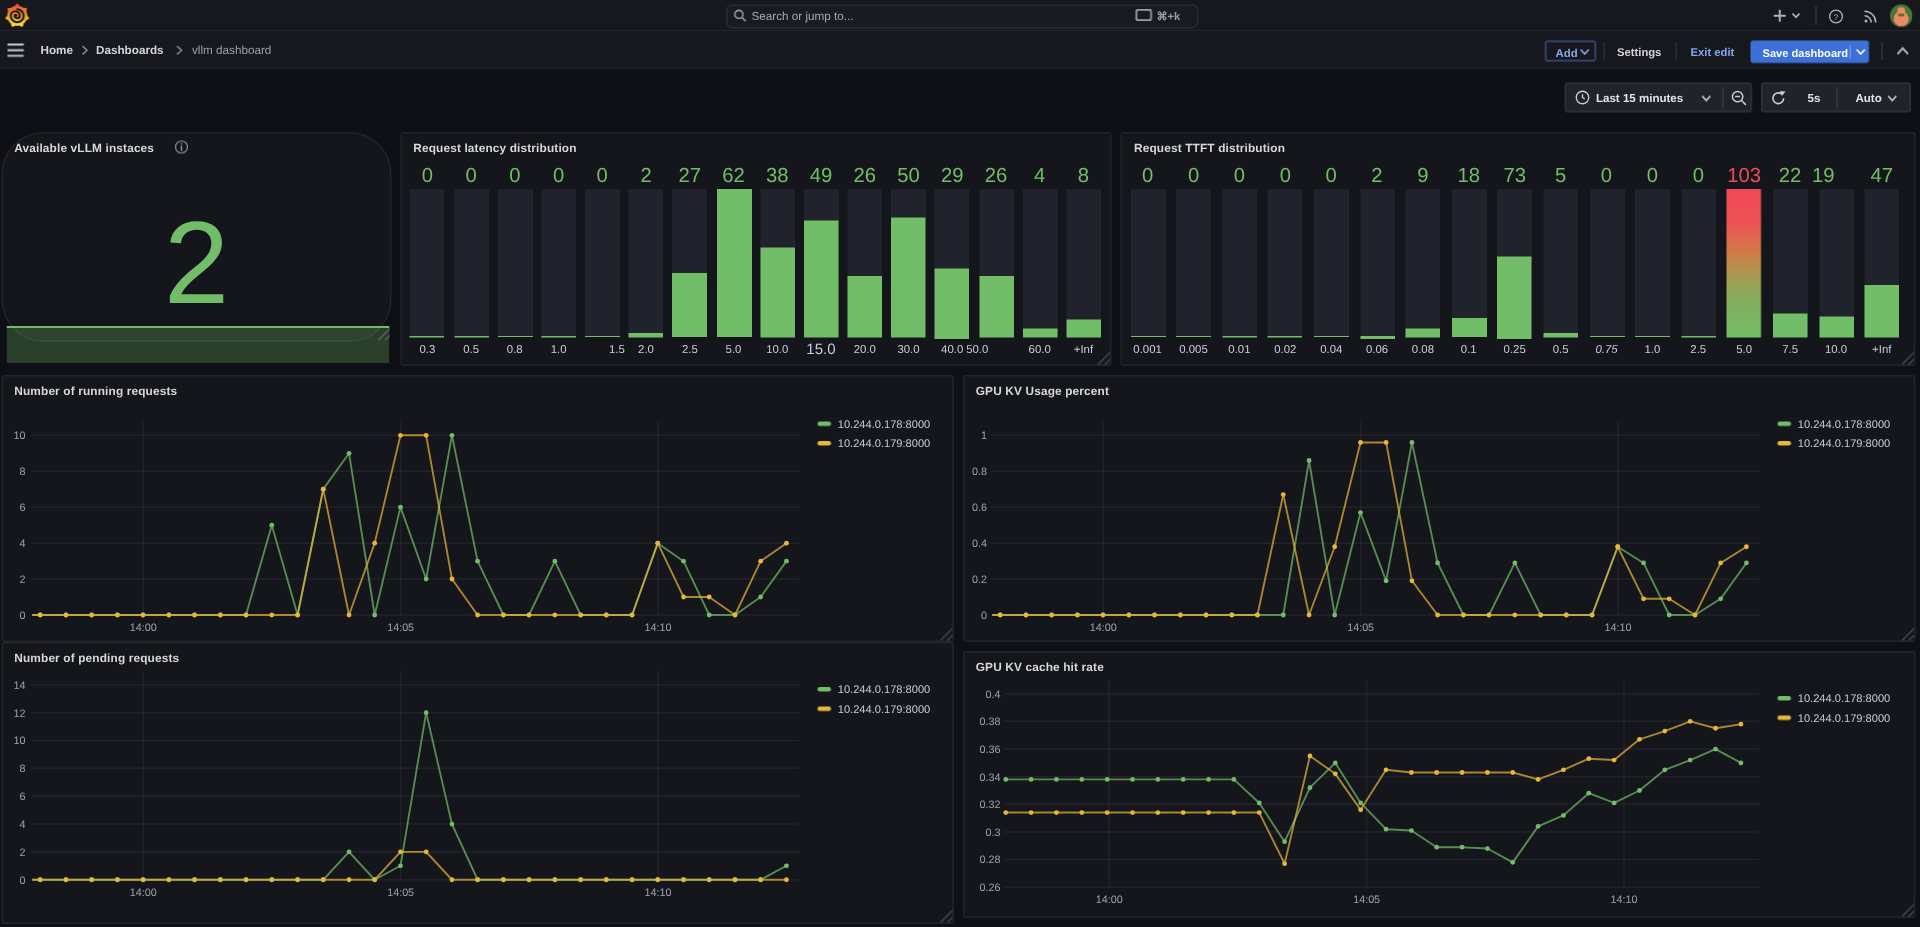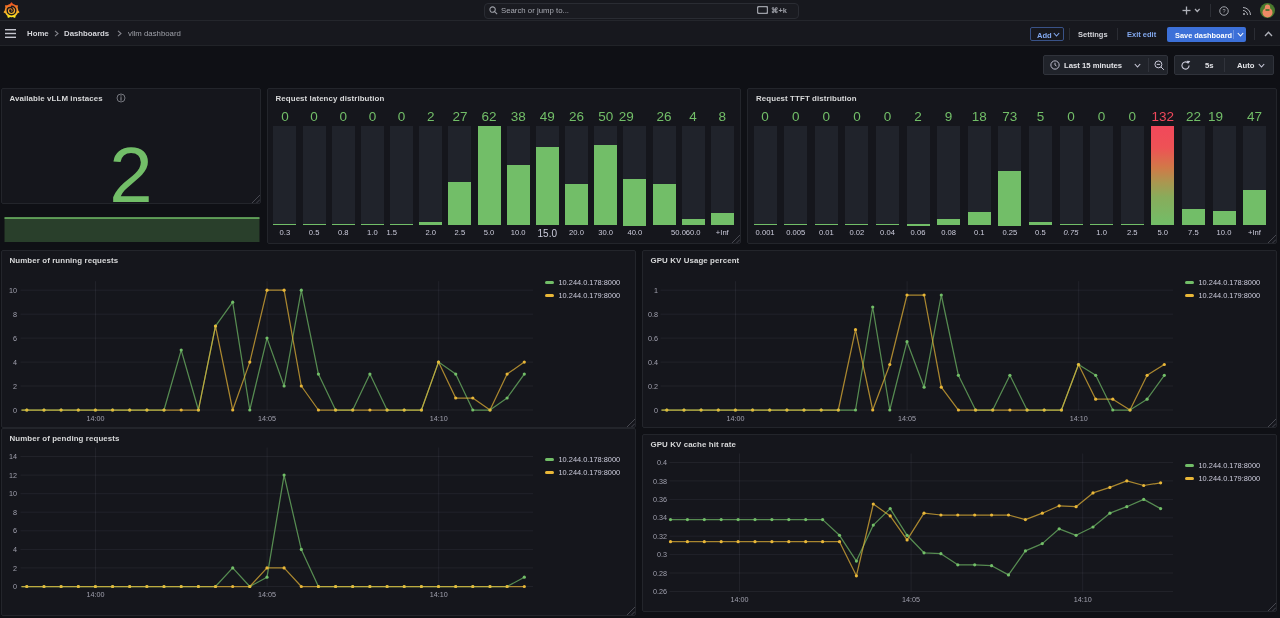--- a/index.html
+++ b/index.html
@@ -113,21 +113,21 @@
 <svg class="abs" style="left:1180px;top:60px" width="11" height="11" viewBox="0 0 20 20">
 <path d="M16.5 10 a6.5 6.5 0 1 1 -2.3 -4.95" fill="none" stroke="#ccccdc" stroke-width="2"></path>
 <polygon points="12.2,1.2 18.8,1.8 14.4,7.3" fill="#ccccdc"></polygon>
     </svg>
 <div class="abs" style="left:1205px;top:61px;font-size:7.7px;font-weight:700;color:#e3e4e8;">5s</div>
 <div class="abs" style="left:1223.5px;top:58px;width:1px;height:14px;background:#31343c;"></div>
 <div class="abs" style="left:1237px;top:61px;font-size:7.7px;font-weight:700;color:#e3e4e8;">Auto</div>
 <svg class="abs" style="left:1258px;top:63px" width="7" height="5" viewBox="0 0 7 5">
       <polyline points="0.8,1 3.5,4 6.2,1" fill="none" stroke="#ccccdc" stroke-width="1.1"></polyline>
     </svg>
-    <div class="panel" style="left:0.5px;top:88px;width:260.5px;height:116px;">
+    <div class="panel" style="left:0.5px;top:88px;width:260.5px;height:140px;border-radius:28px;">
       <div class="ptitle">Available vLLM instaces</div>
 <svg style="position:absolute;left:0;top:0" width="259" height="154" viewBox="0 0 259 154">
 <path d="M2.5 129 L257.5 129 L257.5 153 L2.5 153 Z" fill="rgba(115,191,105,0.28)"></path>
 <path d="M2.5 129 L257.5 129" stroke="#73bf69" stroke-width="1.4" fill="none"></path>
 <text x="129" y="113" text-anchor="middle" font-size="78" font-weight="500" fill="#73bf69" font-family="Liberation Sans">2</text>
 </svg>
 <svg style="position:absolute;left:114px;top:4px" width="10" height="10" viewBox="0 0 20 20">
         <circle cx="10" cy="10" r="8" fill="none" stroke="#8e9097" stroke-width="1.6"></circle>
         <circle cx="10" cy="5.8" r="1.3" fill="#8e9097"></circle>
         <rect x="9" y="8.3" width="2" height="7" fill="#8e9097"></rect>
@@ -151,21 +151,21 @@
       <div class="abs" style="left:64.2px;top:134.9px;width:23.0px;height:1.6px;background:#73bf69;"></div>
       <div class="abs" style="left:59.7px;top:20.1px;width:32px;text-align:center;font-size:13.5px;color:#73bf69;">0</div>
       <div class="abs" style="left:60.7px;top:139.0px;width:30px;text-align:center;font-size:7.6px;color:#ccccdc;">0.8</div>
       <div class="abs" style="left:93.4px;top:37.1px;width:23.0px;height:99.4px;background:#21242c;"></div>
       <div class="abs" style="left:93.4px;top:134.9px;width:23.0px;height:1.6px;background:#73bf69;"></div>
       <div class="abs" style="left:88.9px;top:20.1px;width:32px;text-align:center;font-size:13.5px;color:#73bf69;">0</div>
       <div class="abs" style="left:89.9px;top:139.0px;width:30px;text-align:center;font-size:7.6px;color:#ccccdc;">1.0</div>
       <div class="abs" style="left:122.5px;top:37.1px;width:23.0px;height:99.4px;background:#21242c;"></div>
       <div class="abs" style="left:122.5px;top:134.9px;width:23.0px;height:1.6px;background:#73bf69;"></div>
       <div class="abs" style="left:118.0px;top:20.1px;width:32px;text-align:center;font-size:13.5px;color:#73bf69;">0</div>
-      <div class="abs" style="left:119.0px;top:139.0px;width:30px;text-align:left;font-size:7.6px;color:#ccccdc;">1.5</div>
+      <div class="abs" style="left:119.0px;top:139.0px;width:30px;text-align:right;font-size:7.6px;color:#ccccdc;">1.5</div>
       <div class="abs" style="left:151.7px;top:37.1px;width:23.0px;height:99.4px;background:#21242c;"></div>
       <div class="abs" style="left:151.7px;top:133.3px;width:23.0px;height:3.2px;background:#73bf69;"></div>
       <div class="abs" style="left:147.2px;top:20.1px;width:32px;text-align:center;font-size:13.5px;color:#73bf69;">2</div>
       <div class="abs" style="left:148.2px;top:139.0px;width:30px;text-align:center;font-size:7.6px;color:#ccccdc;">2.0</div>
       <div class="abs" style="left:180.9px;top:37.1px;width:23.0px;height:99.4px;background:#21242c;"></div>
       <div class="abs" style="left:180.9px;top:93.2px;width:23.0px;height:43.3px;background:#73bf69;"></div>
       <div class="abs" style="left:176.4px;top:20.1px;width:32px;text-align:center;font-size:13.5px;color:#73bf69;">27</div>
       <div class="abs" style="left:177.4px;top:139.0px;width:30px;text-align:center;font-size:7.6px;color:#ccccdc;">2.5</div>
       <div class="abs" style="left:210.0px;top:37.1px;width:23.0px;height:99.4px;background:#21242c;"></div>
       <div class="abs" style="left:210.0px;top:37.1px;width:23.0px;height:99.4px;background:#73bf69;"></div>
@@ -182,26 +182,26 @@
       <div class="abs" style="left:297.5px;top:37.1px;width:23.0px;height:99.4px;background:#21242c;"></div>
       <div class="abs" style="left:297.5px;top:94.8px;width:23.0px;height:41.7px;background:#73bf69;"></div>
       <div class="abs" style="left:293.0px;top:20.1px;width:32px;text-align:center;font-size:13.5px;color:#73bf69;">26</div>
       <div class="abs" style="left:294.0px;top:139.0px;width:30px;text-align:center;font-size:7.6px;color:#ccccdc;">20.0</div>
       <div class="abs" style="left:326.7px;top:37.1px;width:23.0px;height:99.4px;background:#21242c;"></div>
       <div class="abs" style="left:326.7px;top:56.3px;width:23.0px;height:80.2px;background:#73bf69;"></div>
       <div class="abs" style="left:322.2px;top:20.1px;width:32px;text-align:center;font-size:13.5px;color:#73bf69;">50</div>
       <div class="abs" style="left:323.2px;top:139.0px;width:30px;text-align:center;font-size:7.6px;color:#ccccdc;">30.0</div>
       <div class="abs" style="left:355.8px;top:37.1px;width:23.0px;height:99.4px;background:#21242c;"></div>
       <div class="abs" style="left:355.8px;top:90.0px;width:23.0px;height:46.5px;background:#73bf69;"></div>
-      <div class="abs" style="left:351.3px;top:20.1px;width:32px;font-size:13.5px;color:#73bf69;">29</div>
+      <div class="abs" style="left:351.3px;top:20.1px;width:32px;text-align:center;font-size:13.5px;color:#73bf69;">29</div>
       <div class="abs" style="left:352.3px;top:139.0px;width:30px;text-align:center;font-size:7.6px;color:#ccccdc;">40.0</div>
       <div class="abs" style="left:385.0px;top:37.1px;width:23.0px;height:99.4px;background:#21242c;"></div>
       <div class="abs" style="left:385.0px;top:94.8px;width:23.0px;height:41.7px;background:#73bf69;"></div>
       <div class="abs" style="left:380.5px;top:20.1px;width:32px;text-align:center;font-size:13.5px;color:#73bf69;">26</div>
-      <div class="abs" style="left:396px;top:139.0px;width:30px;text-align:center;font-size:7.6px;color:#ccccdc;">50.0</div>
+      <div class="abs" style="left:369px;top:139.0px;width:30px;text-align:center;font-size:7.6px;color:#ccccdc;">50.0</div>
       <div class="abs" style="left:414.1px;top:37.1px;width:23.0px;height:99.4px;background:#21242c;"></div>
       <div class="abs" style="left:414.1px;top:130.1px;width:23.0px;height:6.4px;background:#73bf69;"></div>
       <div class="abs" style="left:409.6px;top:20.1px;width:32px;text-align:center;font-size:13.5px;color:#73bf69;">4</div>
       <div class="abs" style="left:410.6px;top:139.0px;width:30px;text-align:center;font-size:7.6px;color:#ccccdc;">60.0</div>
       <div class="abs" style="left:443.3px;top:37.1px;width:23.0px;height:99.4px;background:#21242c;"></div>
       <div class="abs" style="left:443.3px;top:123.7px;width:23.0px;height:12.8px;background:#73bf69;"></div>
       <div class="abs" style="left:438.8px;top:20.1px;width:32px;text-align:center;font-size:13.5px;color:#73bf69;">8</div>
       <div class="abs" style="left:439.8px;top:139.0px;width:30px;text-align:center;font-size:7.6px;color:#ccccdc;">+Inf</div>
       <svg style="position:absolute;right:0;bottom:0" width="10" height="10" viewBox="0 0 10 10">
         <line x1="2" y1="10" x2="10" y2="2" stroke="rgba(204,204,220,0.28)" stroke-width="1"></line>
@@ -257,21 +257,21 @@
       <div class="abs" style="left:342.1px;top:37.1px;width:23.0px;height:99.4px;background:#21242c;"></div>
       <div class="abs" style="left:342.1px;top:134.9px;width:23.0px;height:1.6px;background:#73bf69;"></div>
       <div class="abs" style="left:337.6px;top:20.1px;width:32px;text-align:center;font-size:13.5px;color:#73bf69;">0</div>
       <div class="abs" style="left:338.6px;top:139.0px;width:30px;text-align:center;font-size:7.6px;color:#ccccdc;">1.0</div>
       <div class="abs" style="left:372.7px;top:37.1px;width:23.0px;height:99.4px;background:#21242c;"></div>
       <div class="abs" style="left:372.7px;top:134.9px;width:23.0px;height:1.6px;background:#73bf69;"></div>
       <div class="abs" style="left:368.2px;top:20.1px;width:32px;text-align:center;font-size:13.5px;color:#73bf69;">0</div>
       <div class="abs" style="left:369.2px;top:139.0px;width:30px;text-align:center;font-size:7.6px;color:#ccccdc;">2.5</div>
       <div class="abs" style="left:403.3px;top:37.1px;width:23.0px;height:99.4px;background:#21242c;"></div>
       <div class="abs" style="left:403.3px;top:37.1px;width:23.0px;height:99.4px;background:linear-gradient(to bottom,#f2495c 0%,#ef5356 22%,#d27a49 42%,#ab9851 57%,#89ad5c 72%,#73bf69 100%);"></div>
-      <div class="abs" style="left:398.8px;top:20.1px;width:32px;text-align:center;font-size:13.5px;color:#f2495c;">132</div>
+      <div class="abs" style="left:398.8px;top:20.1px;width:32px;text-align:center;font-size:13.5px;color:#f2495c;">103</div>
       <div class="abs" style="left:399.8px;top:139.0px;width:30px;text-align:center;font-size:7.6px;color:#ccccdc;">5.0</div>
       <div class="abs" style="left:433.9px;top:37.1px;width:23.0px;height:99.4px;background:#21242c;"></div>
       <div class="abs" style="left:433.9px;top:119.9px;width:23.0px;height:16.6px;background:#73bf69;"></div>
       <div class="abs" style="left:429.4px;top:20.1px;width:32px;text-align:center;font-size:13.5px;color:#73bf69;">22</div>
       <div class="abs" style="left:430.4px;top:139.0px;width:30px;text-align:center;font-size:7.6px;color:#ccccdc;">7.5</div>
       <div class="abs" style="left:464.5px;top:37.1px;width:23.0px;height:99.4px;background:#21242c;"></div>
       <div class="abs" style="left:464.5px;top:122.2px;width:23.0px;height:14.3px;background:#73bf69;"></div>
       <div class="abs" style="left:460.0px;top:20.1px;width:32px;font-size:13.5px;color:#73bf69;">19</div>
       <div class="abs" style="left:461.0px;top:139.0px;width:30px;text-align:center;font-size:7.6px;color:#ccccdc;">10.0</div>
       <div class="abs" style="left:495.0px;top:37.1px;width:23.0px;height:99.4px;background:#21242c;"></div>

